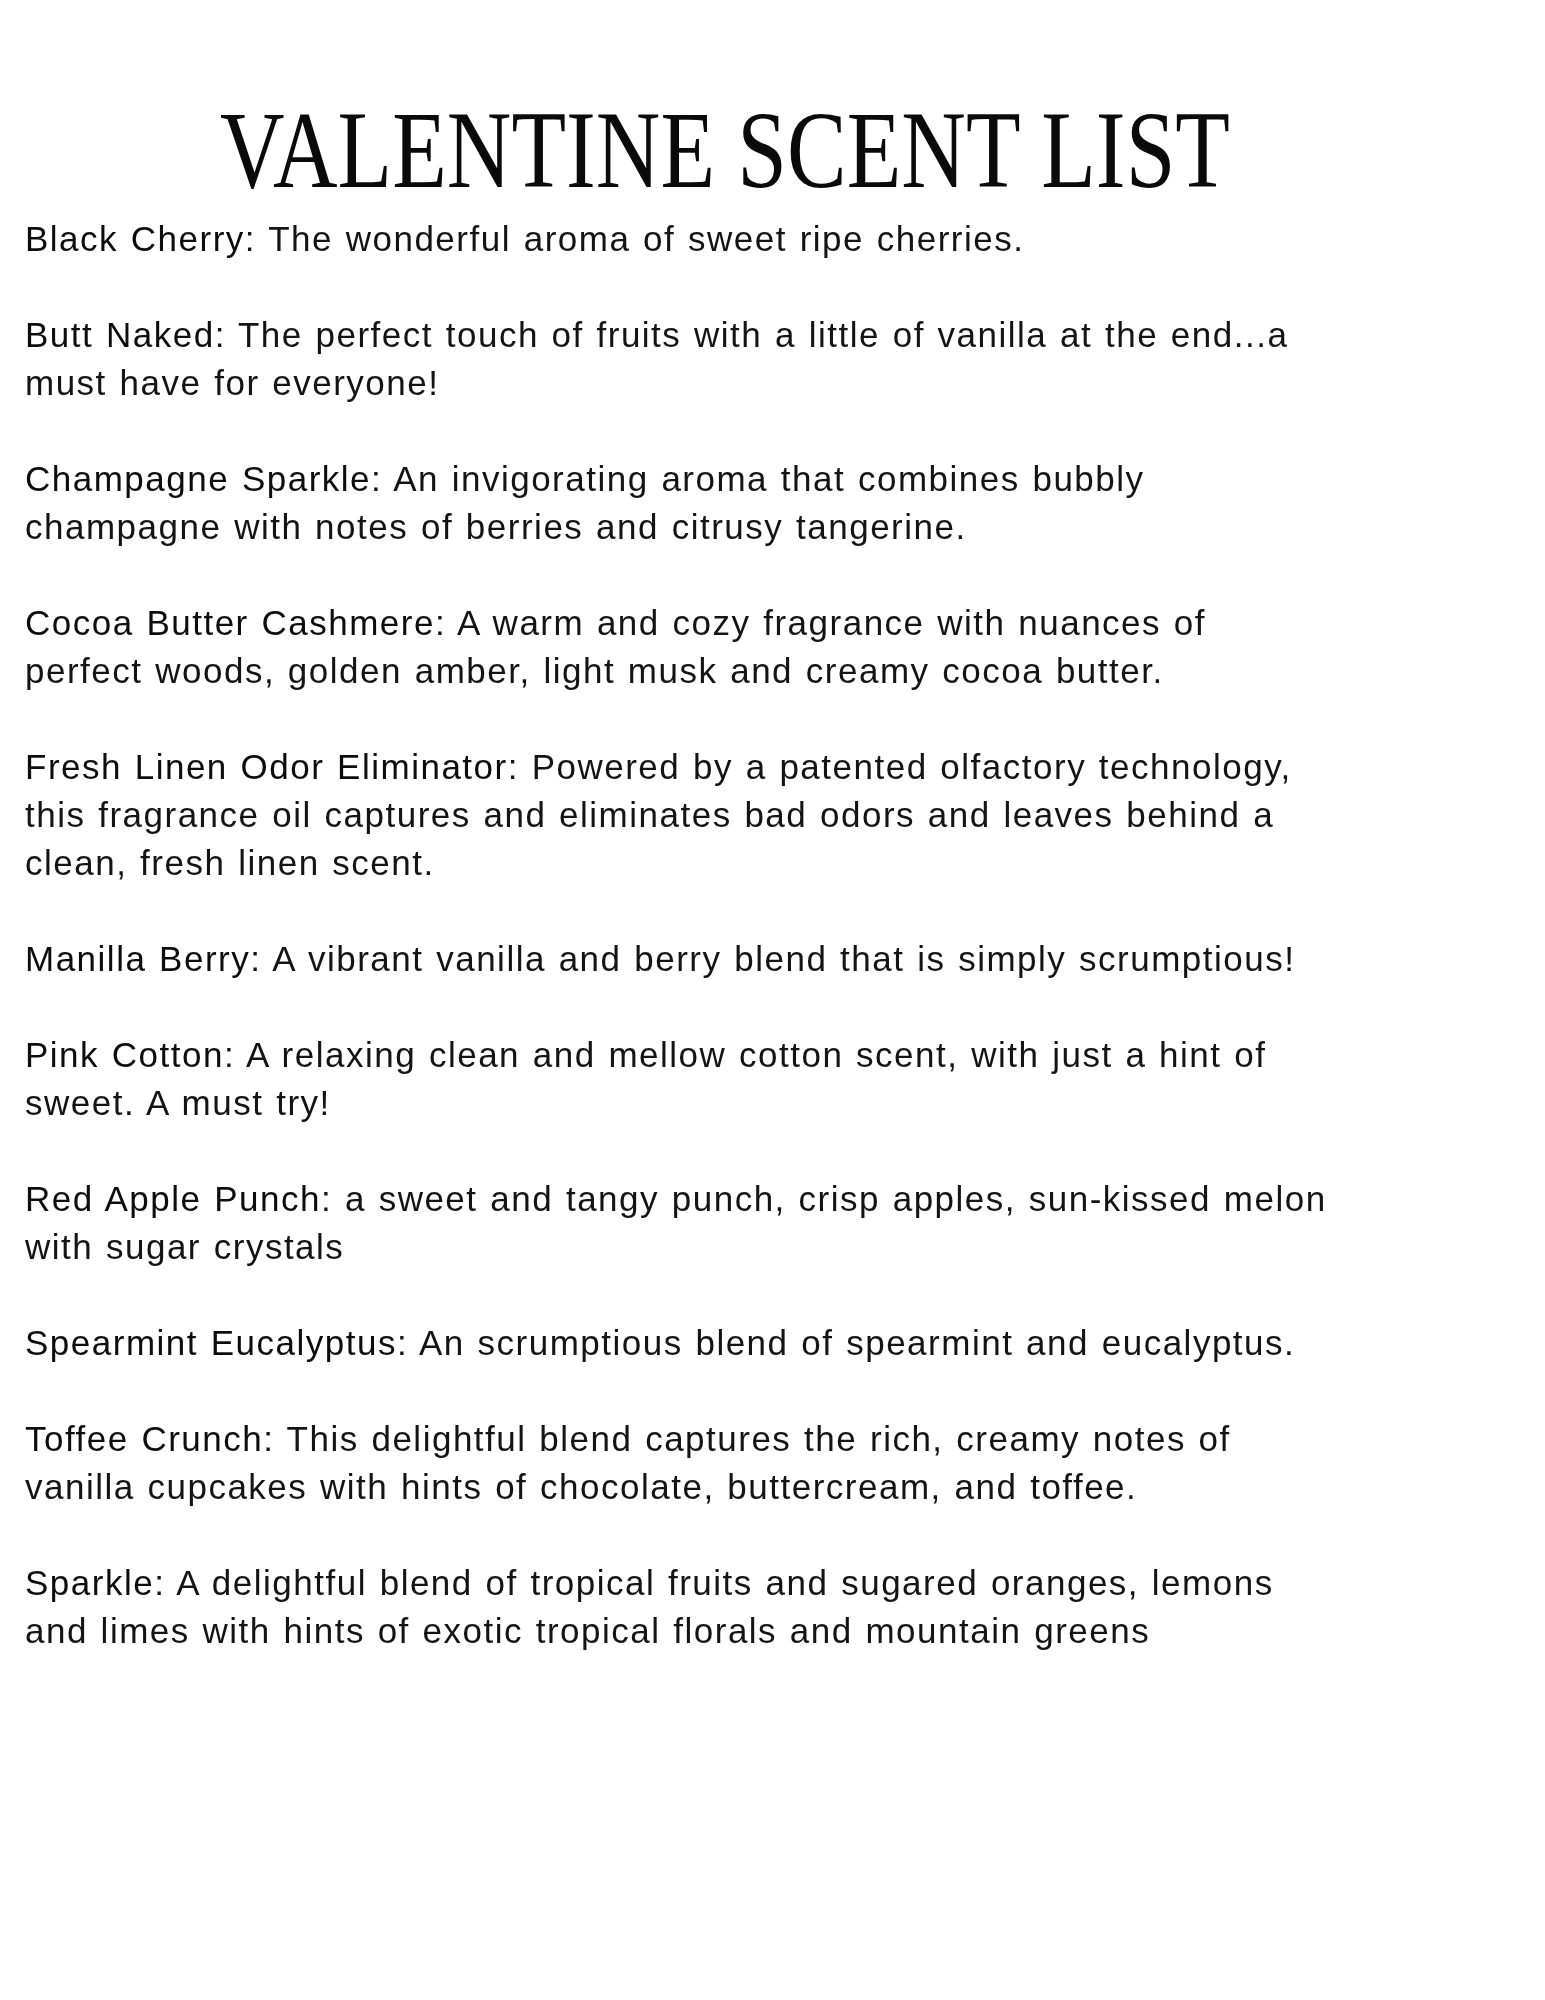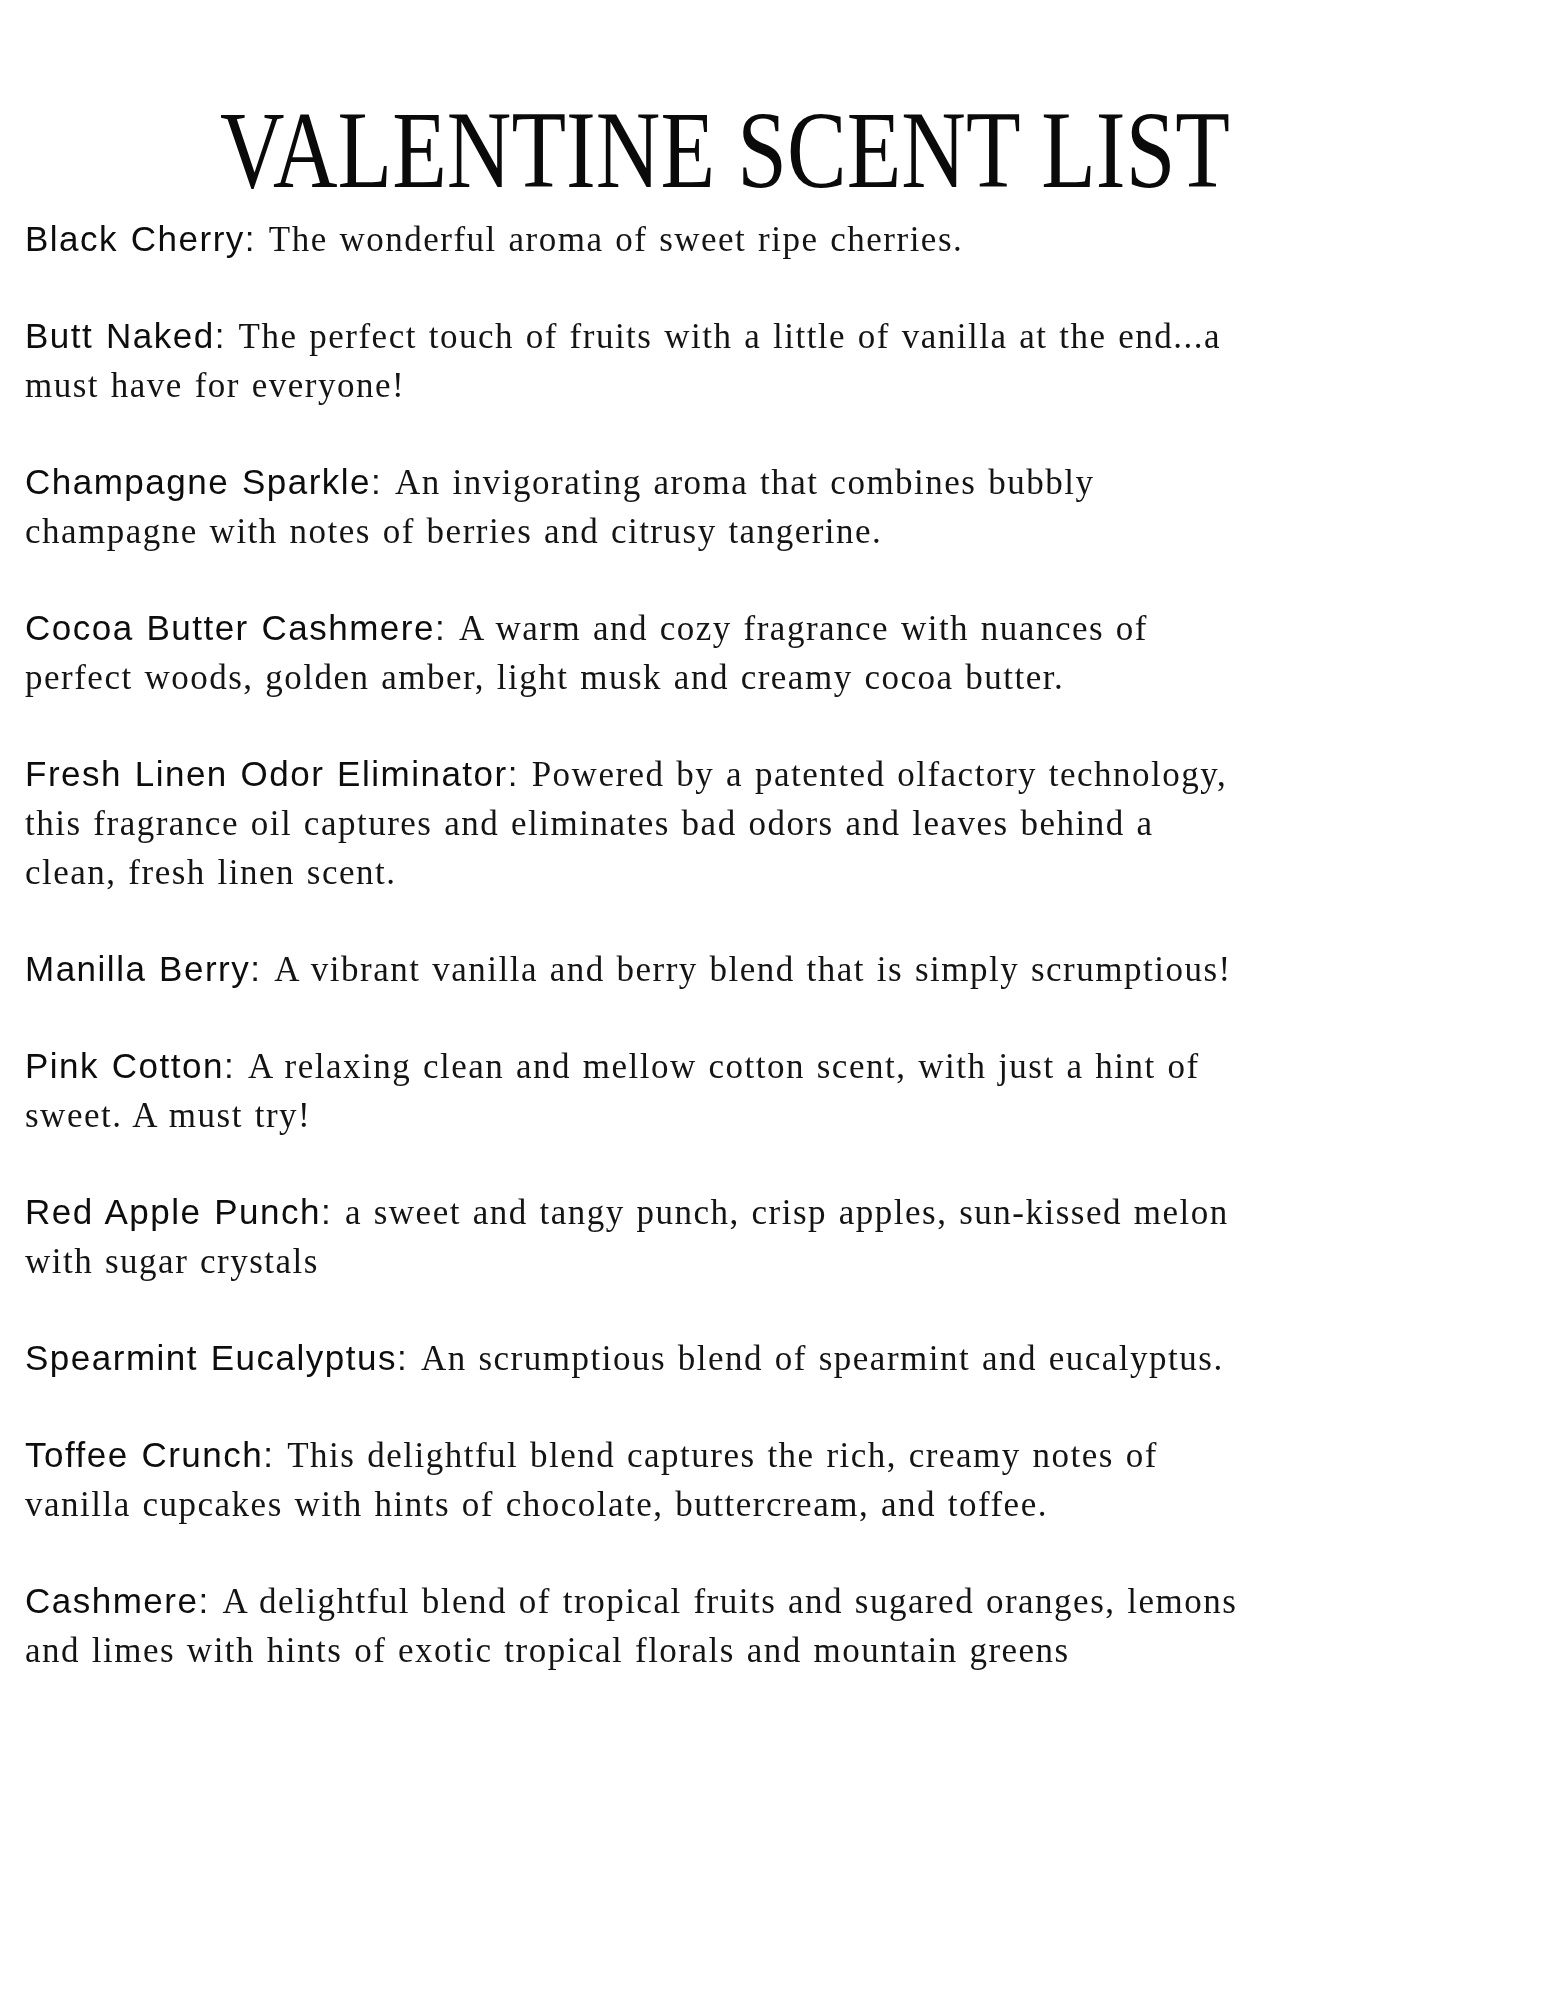--- a/index.html
+++ b/index.html
@@ -30,21 +30,21 @@
     margin: 0 0 48px 0;
     width: 1495px;
     font-size: 35px;
     line-height: 48px;
     letter-spacing: 1.5px;
     word-spacing: 1.5px;
     color: #141414;
   }
   .scent:first-of-type { margin-top: 23px; }
   .scent b { font-weight: 400; color: #0d0d0d; }
-  .scent .desc { white-space: pre-line; font-family: Liberation Serif, serif; }
+  .scent .desc { white-space: pre-line; }
 </style>
 </head>
 <body>
 
 <div class="page">
 
   <div class="title-wrap">
     <svg width="1400" height="150" viewBox="0 0 1400 150">
       <text class="title-text" x="700" y="145" text-anchor="middle" textLength="1010" lengthAdjust="spacingAndGlyphs">VALENTINE SCENT LIST</text>
     </svg>
@@ -74,17 +74,17 @@
 sweet. A must try!</span></p>
 
     <p class="scent"><b>Red Apple Punch</b><span>: </span><span class="desc">a sweet and tangy punch, crisp apples, sun-kissed melon
 with sugar crystals</span></p>
 
     <p class="scent"><b>Spearmint Eucalyptus</b><span>: </span><span class="desc">An scrumptious blend of spearmint and eucalyptus.</span></p>
 
     <p class="scent"><b>Toffee Crunch</b><span>: </span><span class="desc">This delightful blend captures the rich, creamy notes of
 vanilla cupcakes with hints of chocolate, buttercream, and toffee.</span></p>
 
-    <p class="scent"><b>Cashmere</b><span>: </span><span class="desc">A delightful blend of tropical fruits and sugared oranges, lemons
+    <p class="scent"><b>Sparkle</b><span>: </span><span class="desc">A delightful blend of tropical fruits and sugared oranges, lemons
 and limes with hints of exotic tropical florals and mountain greens</span></p>
 
   </div>
 </div>
 
 </body></html>

